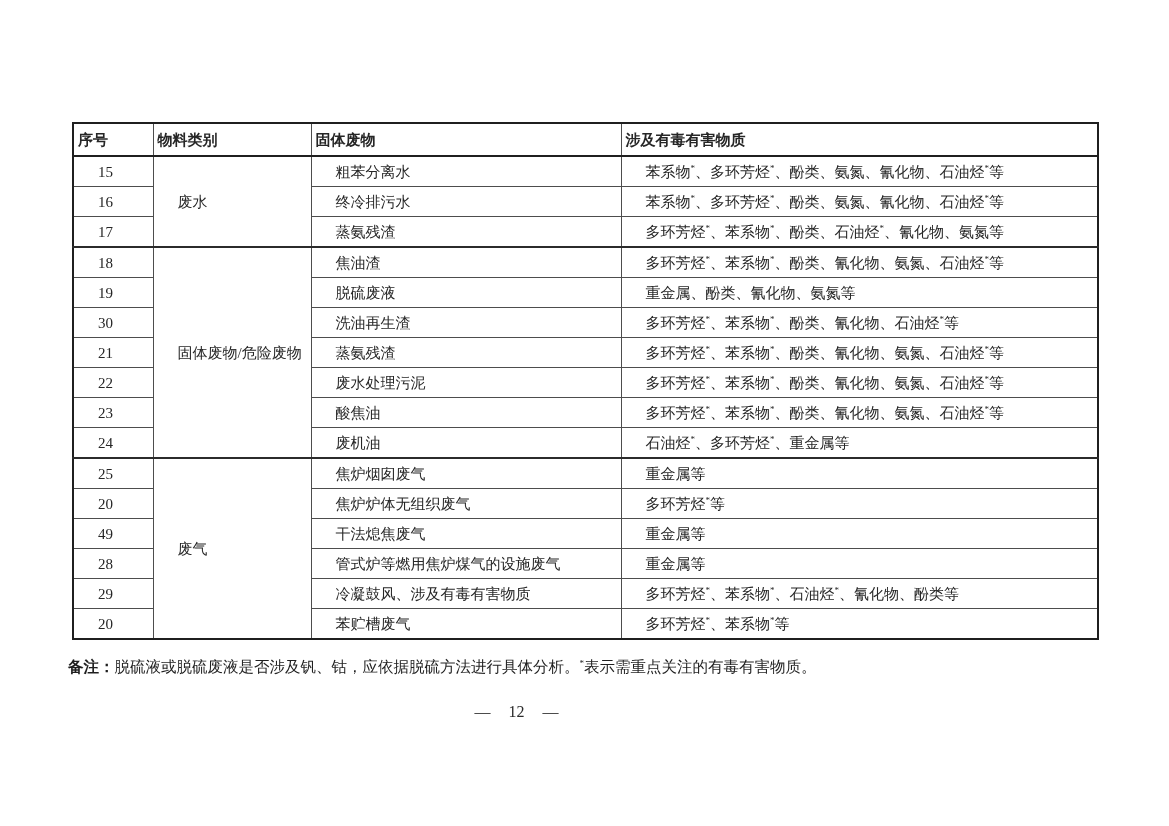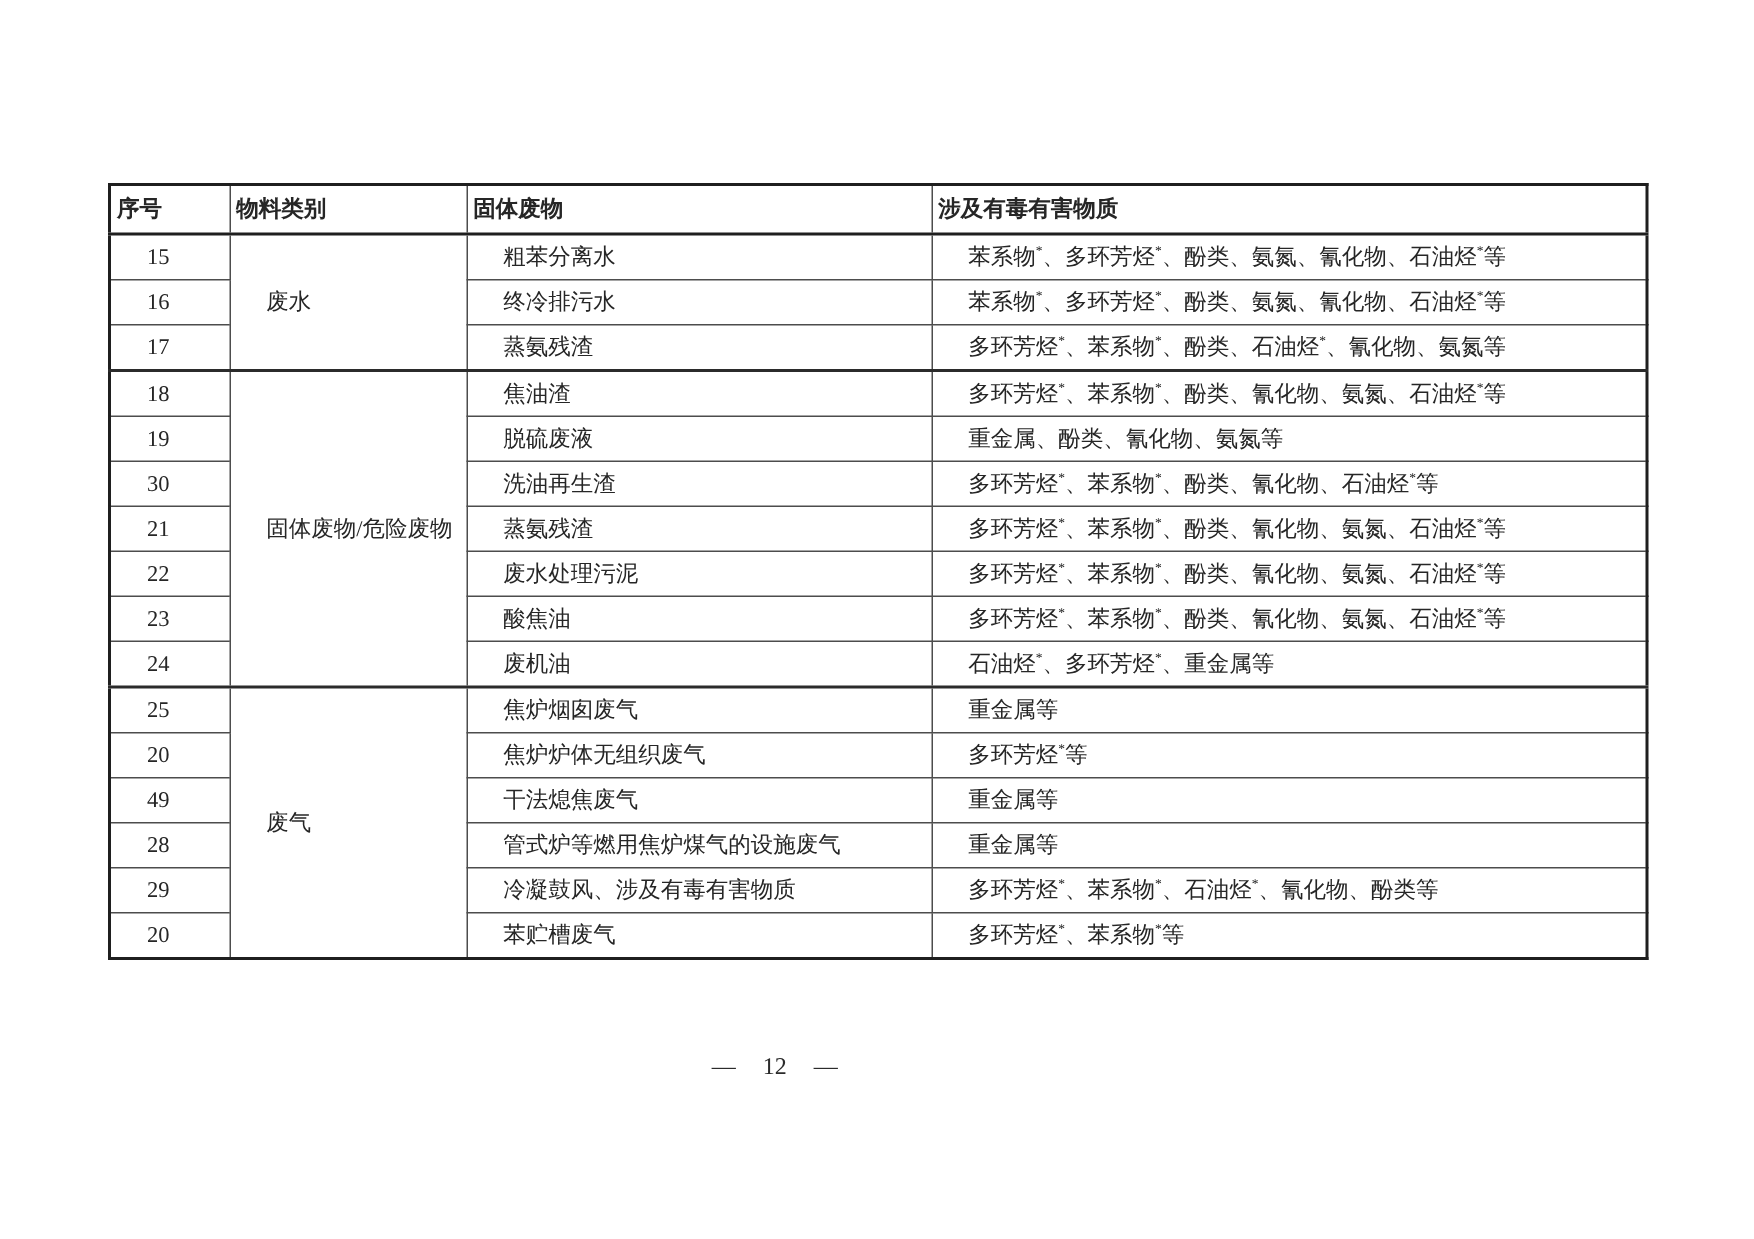--- a/index.html
+++ b/index.html
@@ -187,16 +187,17 @@
         <td>多环芳烃<sup class="mark">*</sup>、苯系物<sup class="mark">*</sup>、石油烃<sup class="mark">*</sup>、氰化物、酚类等</td>
       </tr>
       <tr>
         <td>20</td>
         <td>苯贮槽废气</td>
         <td>多环芳烃<sup class="mark">*</sup>、苯系物<sup class="mark">*</sup>等</td>
       </tr>
     </tbody>
   </table>
 
+  <div class="note"><span class="note-label">备注：</span><span>脱硫液或脱硫废液是否涉及钒、钴，应依据脱硫方法进行具体分析。<sup class="mark">*</sup>表示需重点关注的有毒有害物质。</span></div>
 
   <div class="page-no"><span class="dash">—</span><span class="num">12</span><span class="dash">—</span></div>
 
 </div>
 
 </body></html>

